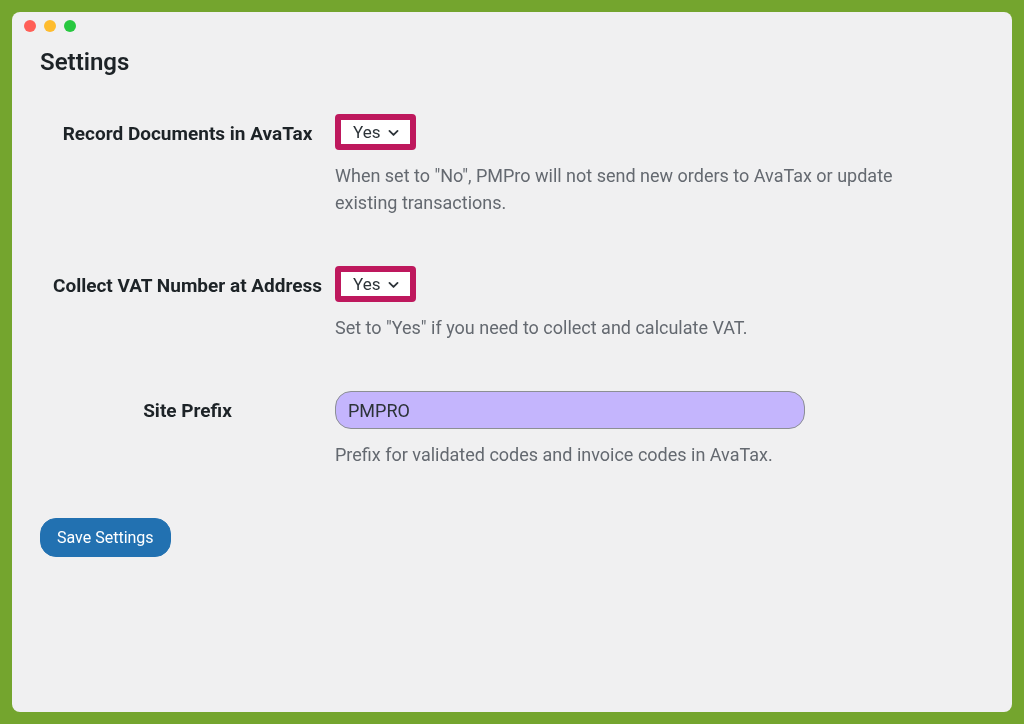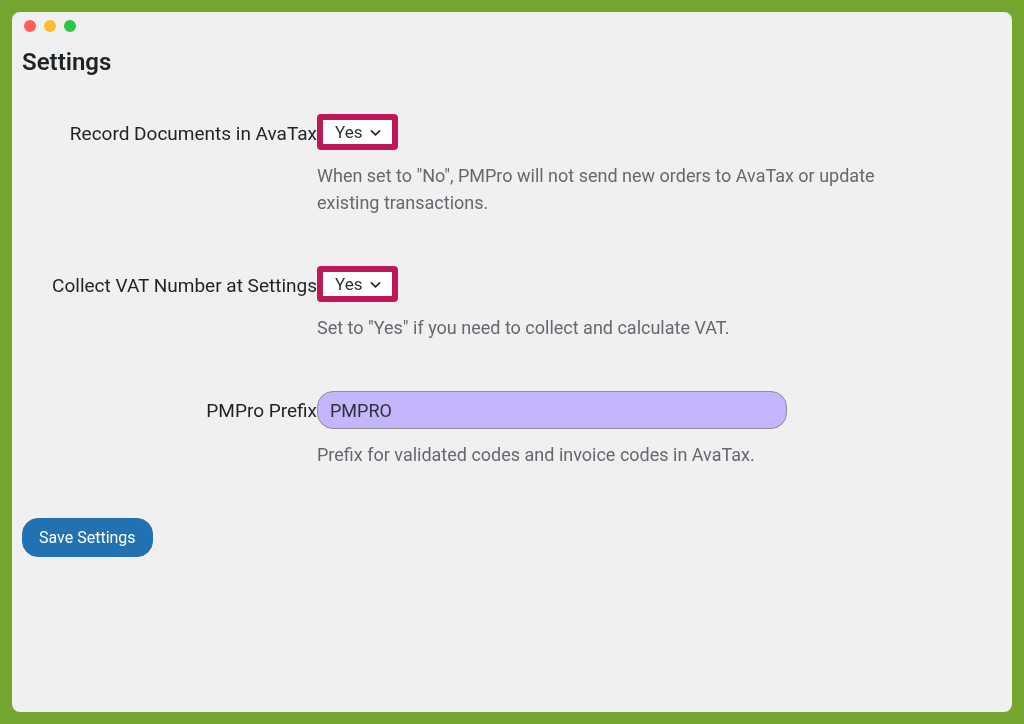--- a/index.html
+++ b/index.html
@@ -32,42 +32,42 @@
     }
     .traffic-light {
       width: 12px;
       height: 12px;
       border-radius: 50%;
     }
     .tl-red { background: #ff5f57; }
     .tl-yellow { background: #febc2e; }
     .tl-green { background: #28c840; }
     .content {
-      padding: 8px 26px 26px 10px;
+      padding: 8px 26px 26px 28px;
       flex: 1;
       display: flex;
       flex-direction: column;
       gap: 0;
     }
     h1 {
       font-size: 24px;
       font-weight: 600;
       color: #1d2327;
       margin-bottom: 28px;
     }
     .form-table {
       width: 100%;
       border-collapse: collapse;
     }
     .form-table tr {
       vertical-align: top;
     }
     .form-table th {
-      text-align: right;
-      font-weight: 400;
+      text-align: center;
+      font-weight: 700;
       font-size: 19px;
       color: #1d2327;
       width: 295px;
       padding: 18px 0 40px 0;
       line-height: 1.3;
     }
     .form-table td {
       padding: 10px 0 40px 0;
     }
     .select-wrap {
@@ -150,37 +150,37 @@
                 <svg viewBox="0 0 16 16" fill="none" stroke="#2c3338" stroke-width="2.2" stroke-linecap="round" stroke-linejoin="round">
                     <polyline points="3,6 8,11 13,6"></polyline>
                   </svg>
               </span>
             </div>
             <p class="description">When set to "No", PMPro will not send new orders to AvaTax or update existing transactions.</p>
           </td>
         </tr>
 
         <tr>
-          <th>Collect VAT Number at Settings</th>
+          <th>Collect VAT Number at Address</th>
           <td>
             <div class="select-wrap">
               <span class="select-value">Yes</span>
               <span class="select-chevron">
                 <svg viewBox="0 0 16 16" fill="none" stroke="#2c3338" stroke-width="2.2" stroke-linecap="round" stroke-linejoin="round">
                     <polyline points="3,6 8,11 13,6"></polyline>
                   </svg>
               </span>
             </div>
             <p class="description">Set to "Yes" if you need to collect and calculate VAT.</p>
           </td>
         </tr>
 
 
         <tr>
-          <th>PMPro Prefix</th>
+          <th>Site Prefix</th>
           <td>
             <input type="text" class="text-input" value="PMPRO" style="">
             <p class="description">Prefix for validated codes and invoice codes in AvaTax.</p>
           </td>
         </tr>
       </tbody>
     </table>
 
     <div>
       <button class="button-primary">Save Settings</button>

